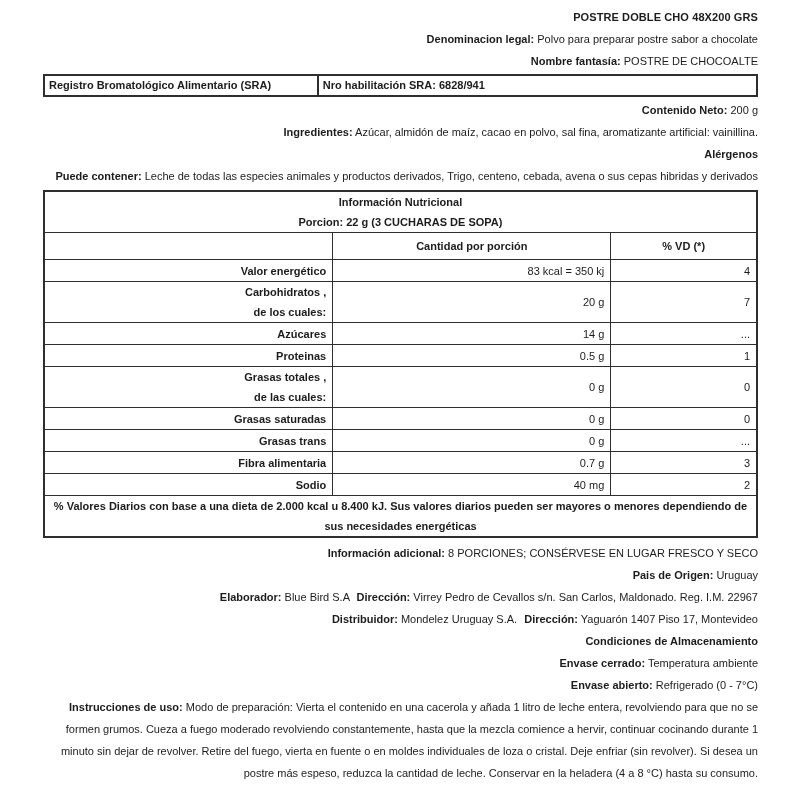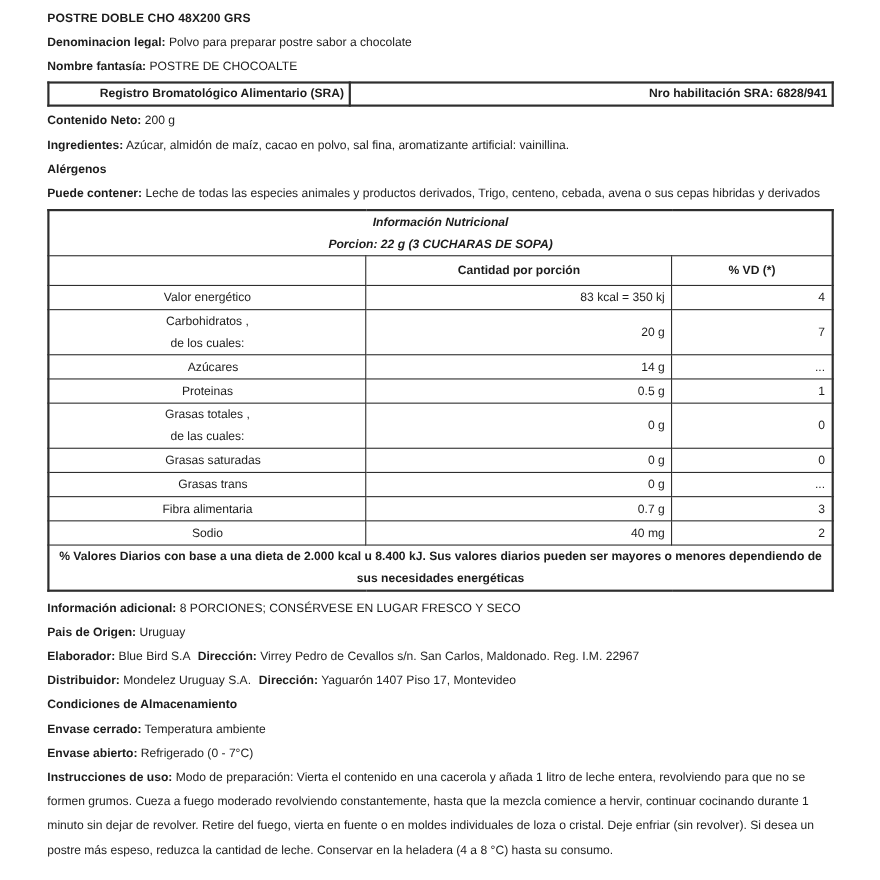--- a/index.html
+++ b/index.html
@@ -14,39 +14,40 @@
     color: #1c1c1c;
     -webkit-font-smoothing: antialiased;
   }
   .page {
     padding: 6px 42px 0 43px;
   }
   .line {
     margin: 0;
     line-height: 22px;
     white-space: normal;
+    text-align: right;
   }
   .title {
     font-weight: bold;
     letter-spacing: 0.1px;
   }
   .lbl { font-weight: bold; }
   .val { font-weight: normal; }
   .lbl2 { font-weight: bold; margin-left: 4px; }
 
   
   table.reg {
     width: 100%;
     border-collapse: collapse;
     table-layout: fixed;
     margin: 2px 0 2px 0;
   }
   table.reg td {
     border: 2px solid #2e2e2e;
-    text-align: right;
+    text-align: left;
     font-weight: bold;
     height: 19px;
     line-height: 17px;
     padding: 0 4px;
   }
   .reg-left { width: 37%; }
 
   
   table.nutri {
     width: 100%;
@@ -58,30 +59,29 @@
   table.nutri td {
     border: 1px solid #2e2e2e;
     line-height: 20px;
     padding: 0 6px;
     vertical-align: middle;
   }
   td.ntitle {
     text-align: center;
     font-weight: bold;
     padding: 1px 0;
-    font-style: italic;
   }
   tr.nhead td {
     text-align: center;
     font-weight: bold;
     height: 26px;
   }
   td.nl {
-    font-weight: normal;
-    text-align: center;
+    font-weight: bold;
+    text-align: right;
     padding-left: 8px;
   }
   td.nl.indent { padding-left: 16px; }
   td.na, td.nv {
     text-align: right;
     font-weight: normal;
   }
   tr.single td { height: 21px; }
   td.nfoot {
     text-align: center;

